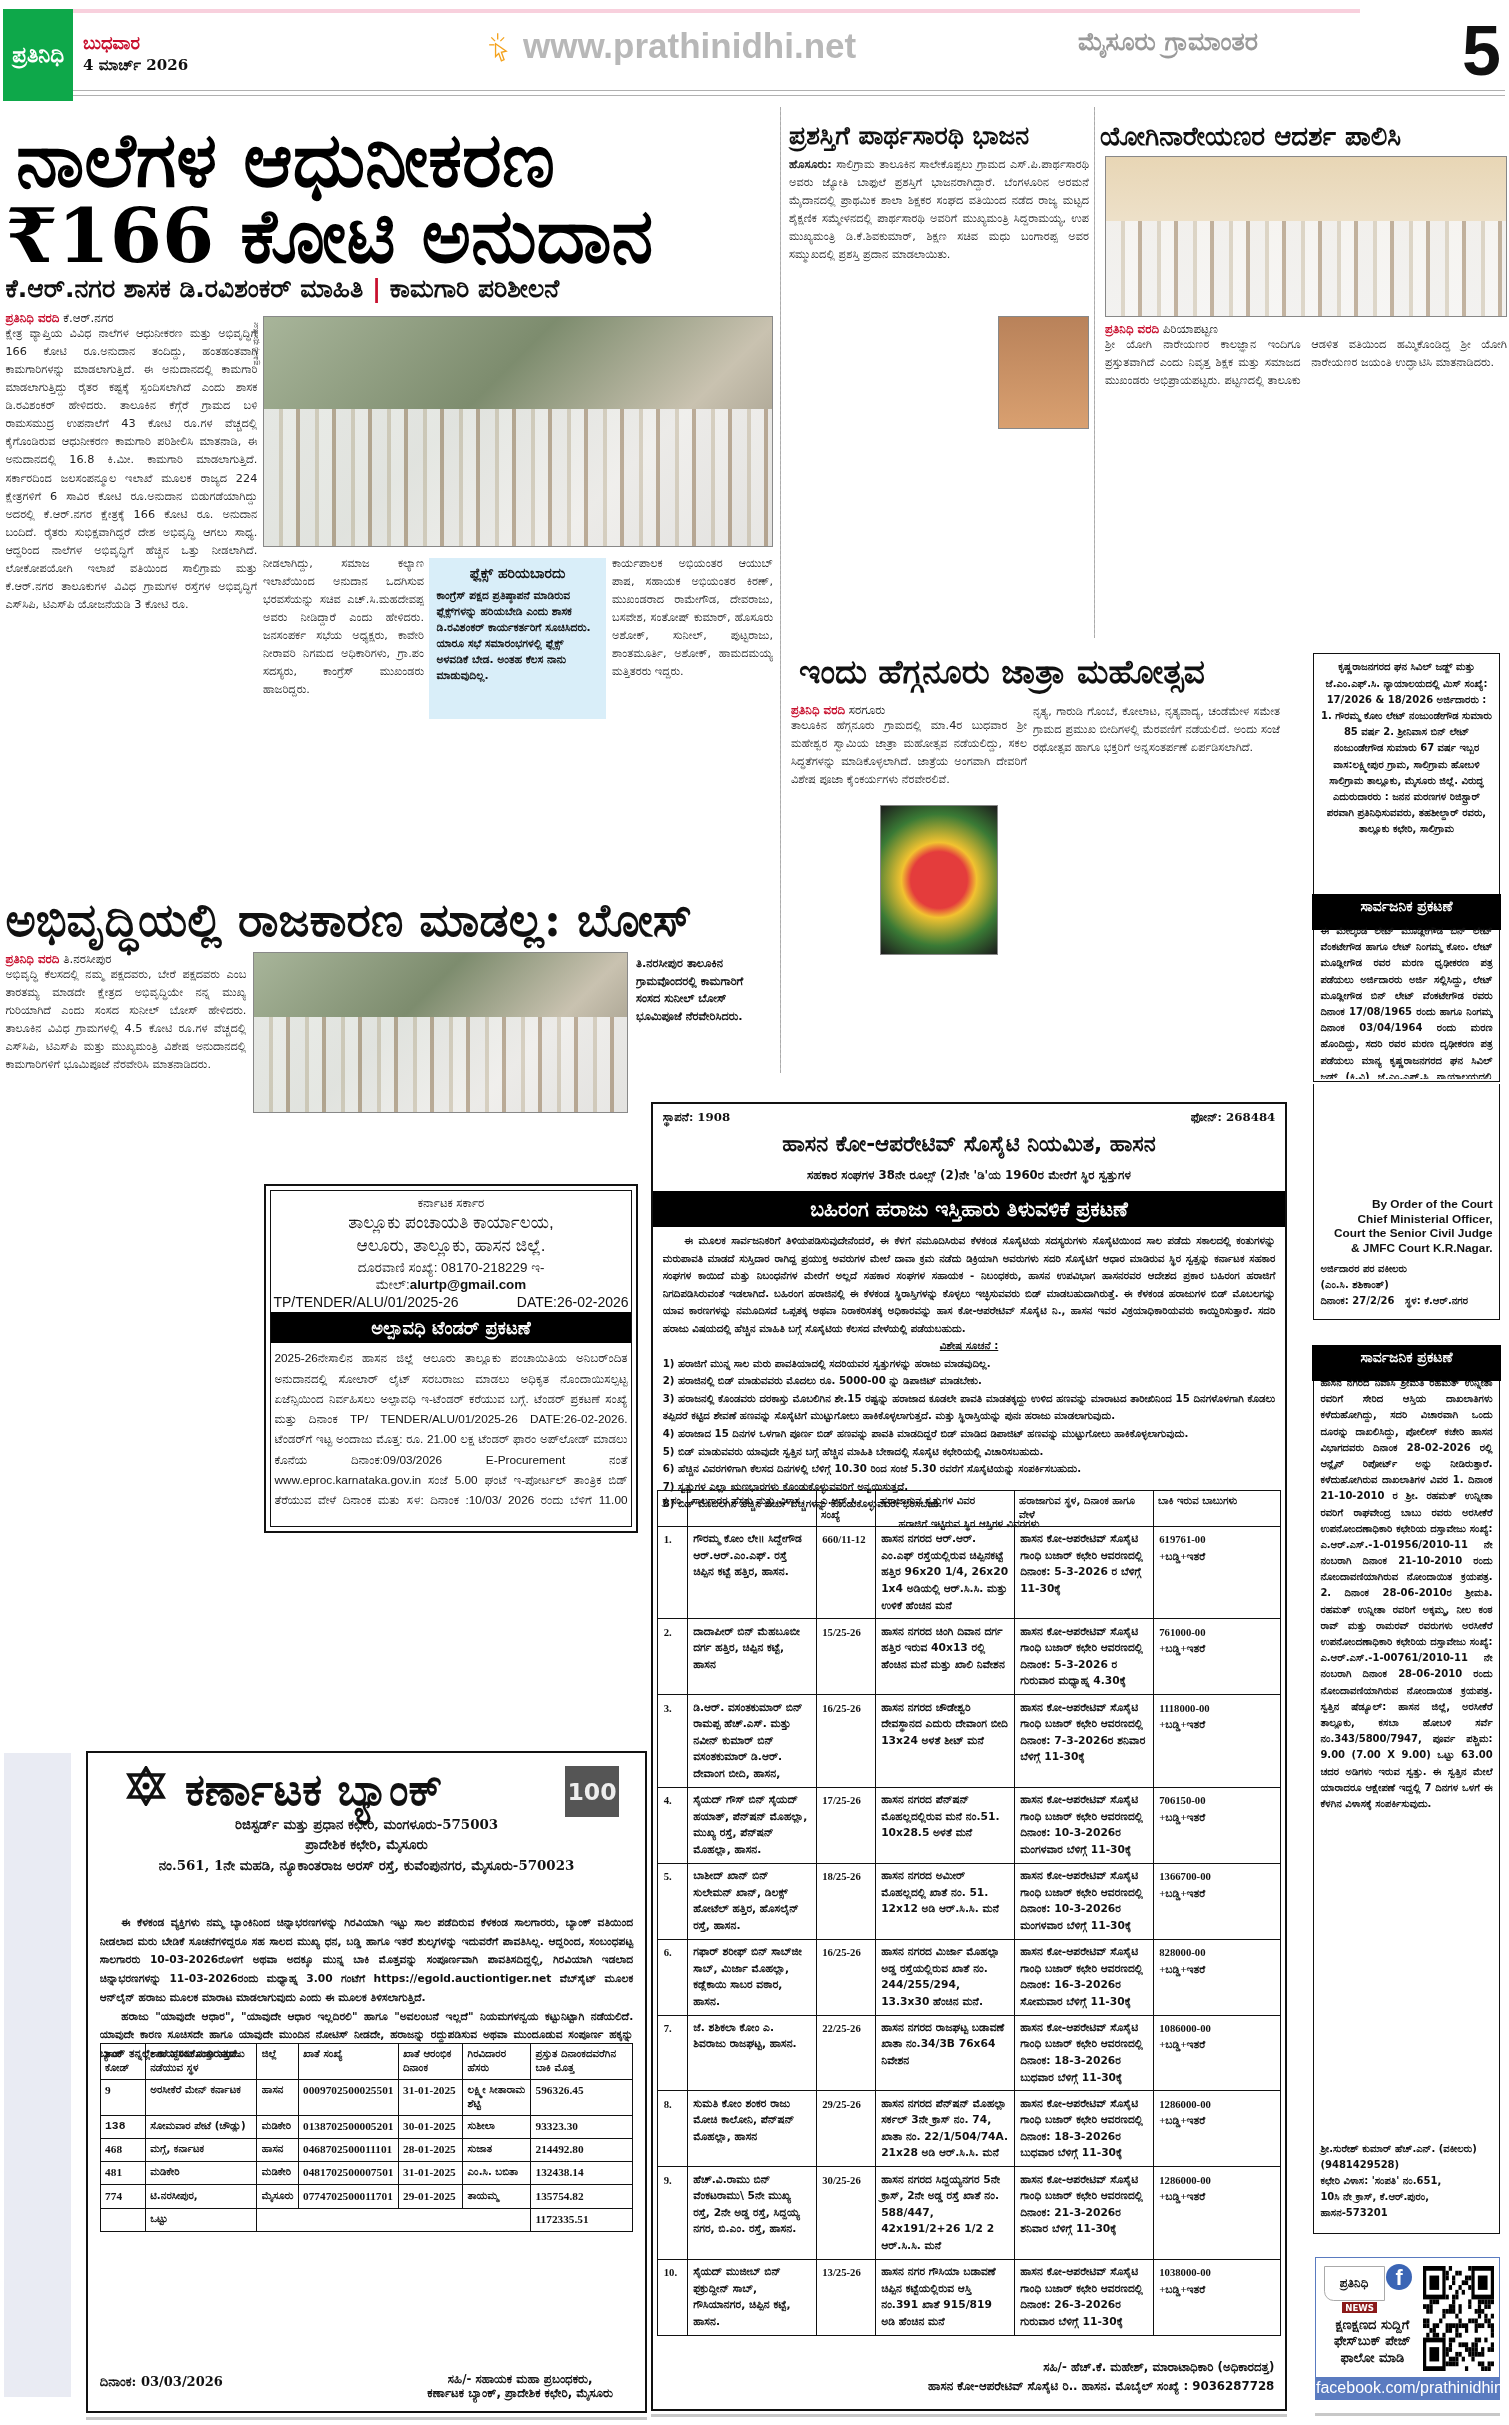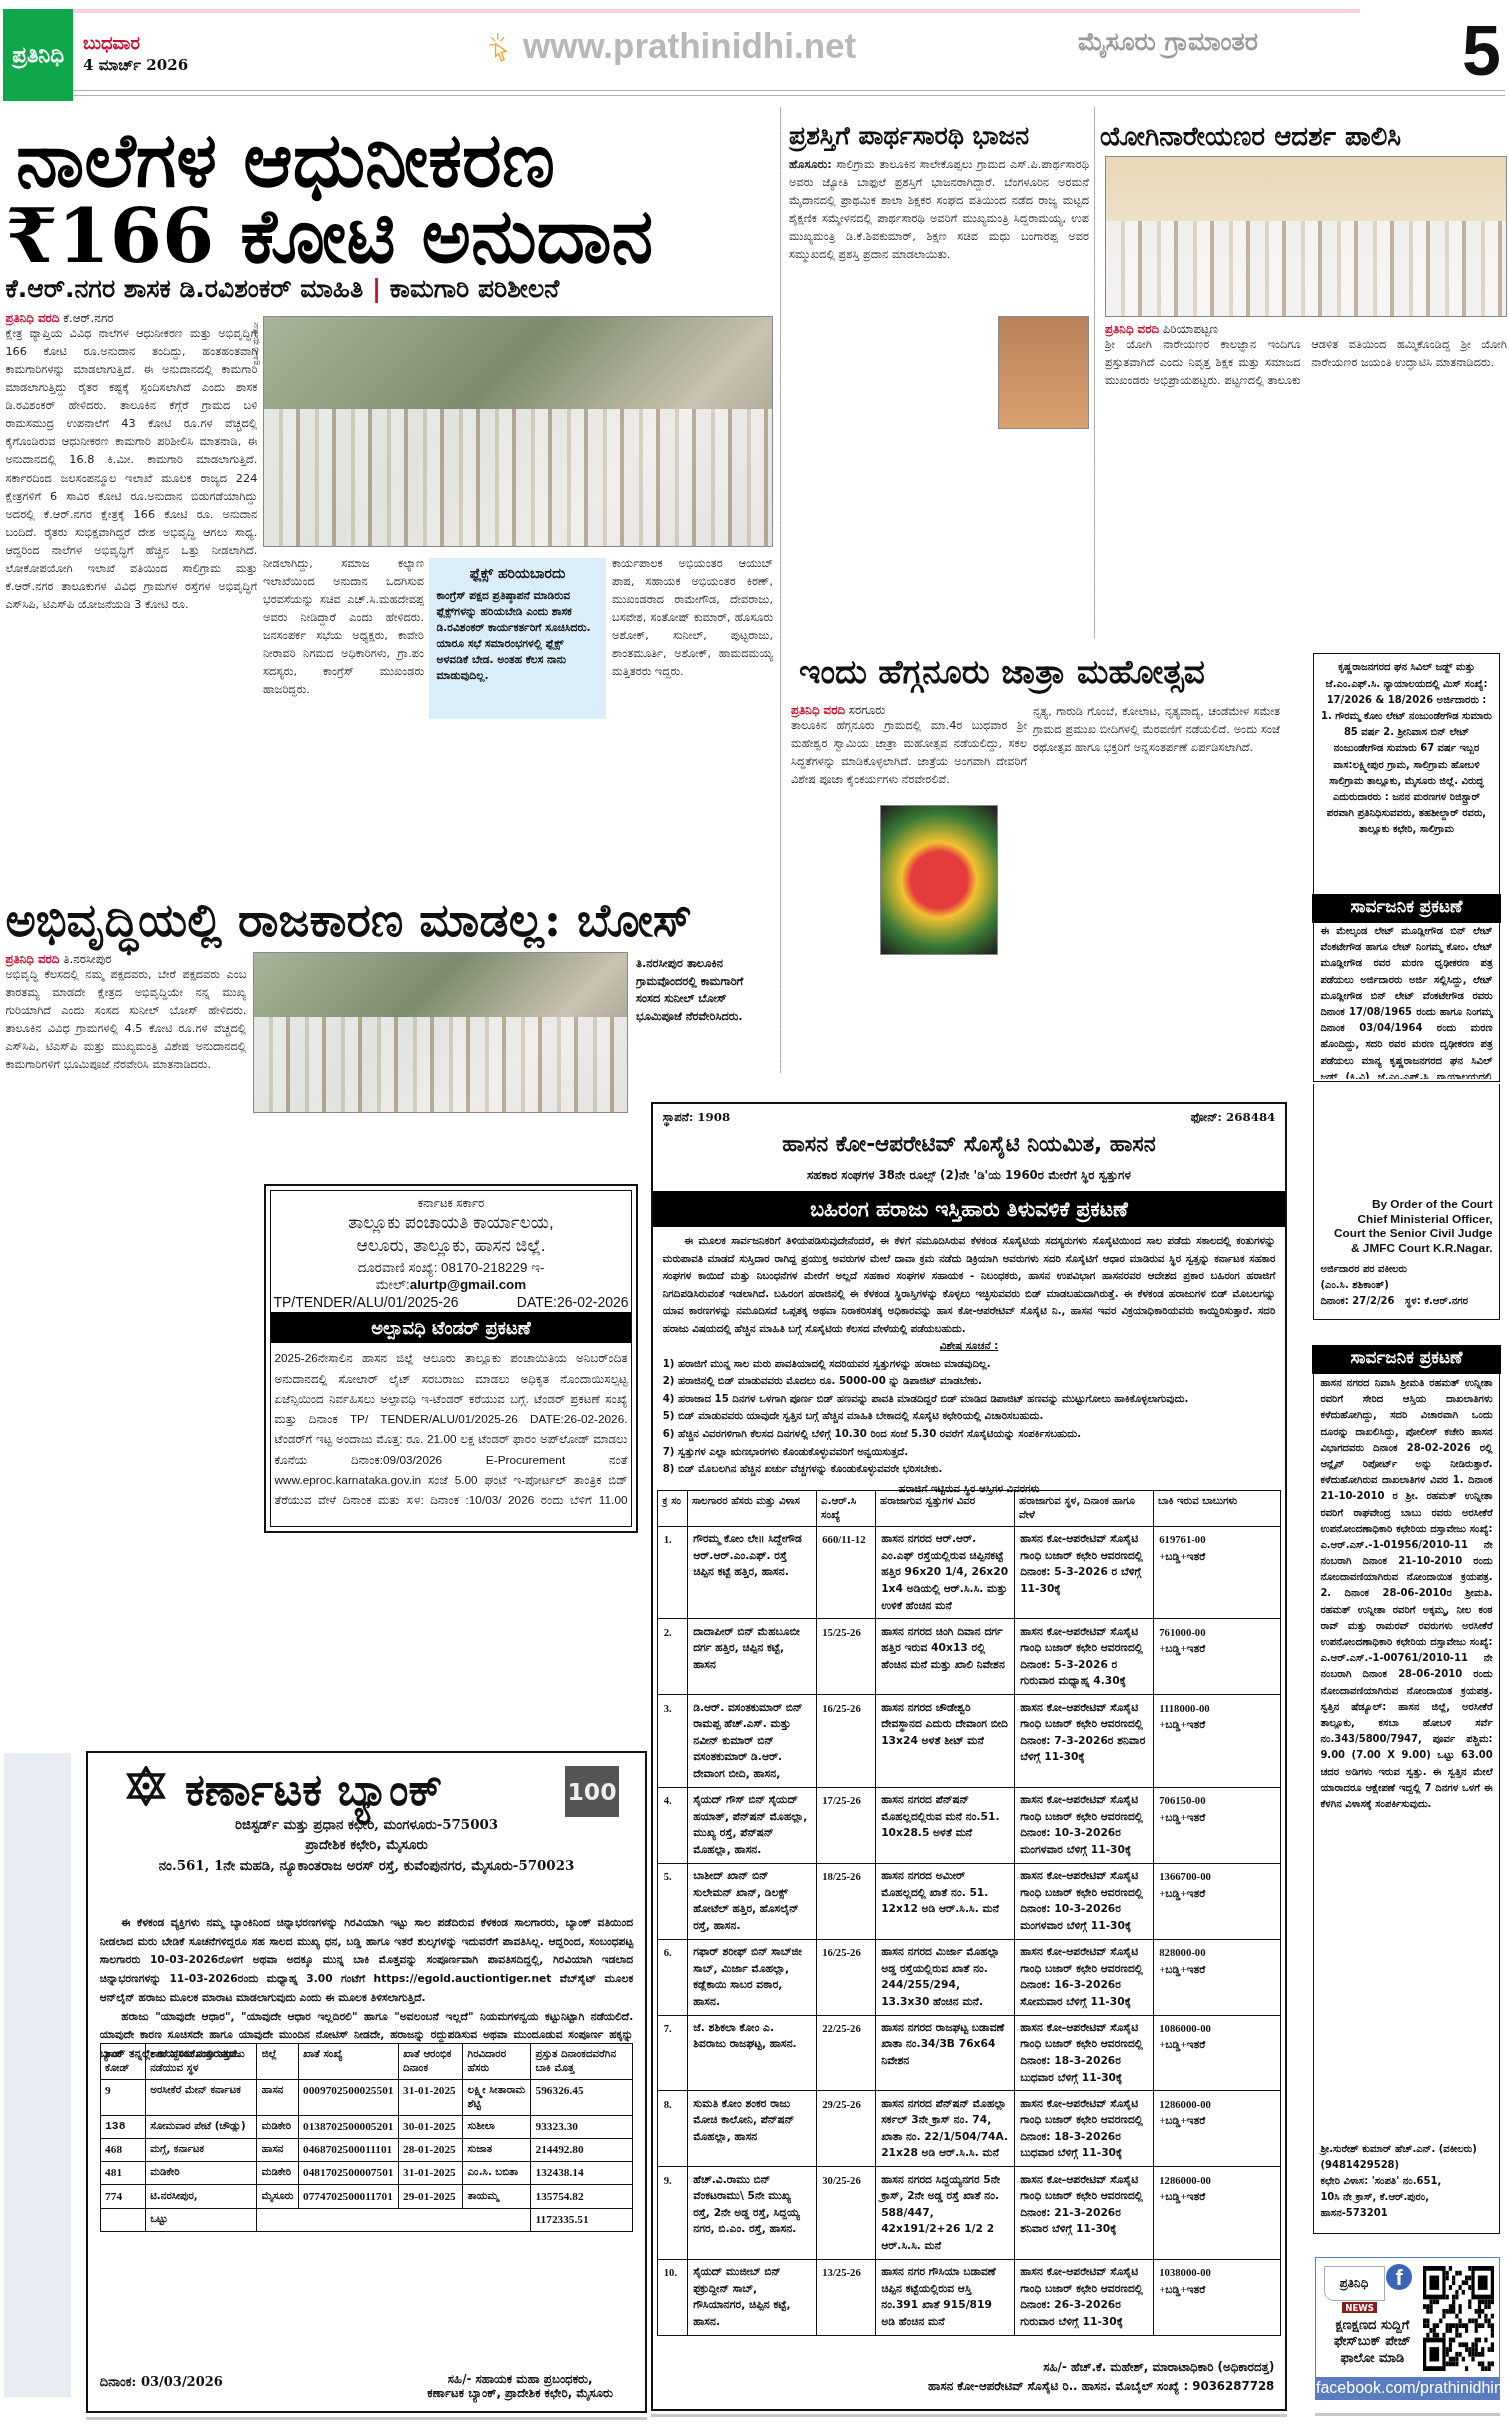--- a/index.html
+++ b/index.html
@@ -72,21 +72,21 @@
   #hc-table { position:absolute; left: 4.3px; right: 4.3px; top: 386px; }
   #hc-table td { font-size: 10.7px; line-height: 1.55; padding: 4.3px 5.4px; }
   #hc-sign { position:absolute; right: 10.7px; bottom: 13.4px; text-align: right; font-size: 11.8px; font-weight: 700; line-height: 1.6; }
 
   #tender { left: 264px; top: 1184px; width: 374px; height: 349px; border-width: 2.7px; }
   #tender-inner { position:absolute; left: 4.3px; right: 4.3px; top: 4.3px; bottom: 4.3px; border: 1.1px solid #111; }
   .t-line { position:absolute; left:0; right:0; text-align:center; font-family: "Liberation Sans", sans-serif; }
   #tender-band { position:absolute; left:0; right:0; top: 121px; height: 31px; font-size: 18px; line-height: 31px; }
   #tender-body { position:absolute; left: 3.2px; right: 3.2px; top: 157px; font-size: 11.8px; line-height: 1.72; text-align: justify; font-family: "Liberation Sans", sans-serif; }
   .rn-body { position:absolute; left: 6.4px; right: 6.4px; font-size: 10px; line-height: 1.62; font-weight: 700; }
-  .rn-band { position:absolute; left: -1.6px; right: -1.6px; height: 29px; font-size: 17px; line-height: 25px; }
+  .rn-band { position:absolute; left: -1.6px; right: -1.6px; height: 36px; font-size: 14px; line-height: 25px; }
   #public-notice-2 { left: 1313px; top: 1346px; width: 187px; height: 888px; border-width: 1.6px; }
   #fb-ad { left: 1315px; top: 2257px; width: 185px; height: 143px; border: 1.1px solid #5a7bc0; background:#fff; }
   #fb-logo { position:absolute; left: 7.5px; top: 7.5px; width: 61px; height: 35px; border:0.5px solid #aaa; border-radius: 0 0 0 9.7px; font-weight: 900; font-size: 18px; text-align:center; line-height: 32px; }
   #fb-news { position:absolute; left: 26px; top: 44px; background: #8b1a1a; color:#fff; font-size: 8.6px; font-weight:700; padding: 0.5px 3.2px; }
   #fb-icon { position:absolute; left: 70px; top: 6.4px; width: 26px; height: 26px; border-radius: 50%; background:#3b65b5; color:#fff; font-weight: 700; font-size: 21.5px; text-align:center; line-height: 29px; font-family: "Liberation Sans", sans-serif; }
   #fb-tagline { position:absolute; left: 5.4px; top: 59px; width: 102px; text-align:center; font-size: 13px; line-height: 1.25; font-weight: 700; }
   #qr { position:absolute; left: 107px; top: 7.5px; width: 71px; height: 105px; }
   #fb-url { position:absolute; left: 0; right: 0; bottom: 0; height: 22.5px; background: #5a7bc0; color:#fff; font-size: 16px; line-height: 22.5px; text-align:center; font-family: "Liberation Sans", sans-serif; }
 
   .grey-side { position:absolute; background: #e9ebf3; }
@@ -491,20 +491,21 @@
   <div id="hc-phone" class="serif">ಫೋನ್: 268484</div>
   <div id="hc-title">ಹಾಸನ ಕೋ-ಆಪರೇಟಿವ್ ಸೊಸೈಟಿ ನಿಯಮಿತ, ಹಾಸನ</div>
   <div id="hc-sub">ಸಹಕಾರ ಸಂಘಗಳ 38ನೇ ರೂಲ್ಸ್ (2)ನೇ 'ಡಿ'ಯ 1960ರ ಮೇರೆಗೆ ಸ್ಥಿರ ಸ್ವತ್ತುಗಳ</div>
   <div class="black-band" id="hc-band">ಬಹಿರಂಗ ಹರಾಜು ಇಸ್ತಿಹಾರು ತಿಳುವಳಿಕೆ ಪ್ರಕಟಣೆ</div>
   <div id="hc-body">
     <p style="text-indent:21.5px;">ಈ ಮೂಲಕ ಸಾರ್ವಜನಿಕರಿಗೆ ತಿಳಿಯಪಡಿಸುವುದೇನೆಂದರೆ, ಈ ಕೆಳಗೆ ನಮೂದಿಸಿರುವ ಕೆಳಕಂಡ ಸೊಸೈಟಿಯ ಸದಸ್ಯರುಗಳು ಸೊಸೈಟಿಯಿಂದ ಸಾಲ ಪಡೆದು ಸಕಾಲದಲ್ಲಿ ಕಂತುಗಳನ್ನು ಮರುಪಾವತಿ ಮಾಡದೆ ಸುಸ್ತಿದಾರ ರಾಗಿದ್ದ ಪ್ರಯುಕ್ತ ಅವರುಗಳ ಮೇಲೆ ದಾವಾ ಕ್ರಮ ನಡೆದು ಡಿಕ್ರಿಯಾಗಿ ಅವರುಗಳು ಸದರಿ ಸೊಸೈಟಿಗೆ ಆಧಾರ ಮಾಡಿರುವ ಸ್ಥಿರ ಸ್ವತ್ತನ್ನು ಕರ್ನಾಟಕ ಸಹಕಾರ ಸಂಘಗಳ ಕಾಯಿದೆ ಮತ್ತು ನಿಬಂಧನೆಗಳ ಮೇರೆಗೆ ಅಲ್ಲದೆ ಸಹಕಾರ ಸಂಘಗಳ ಸಹಾಯಕ - ನಿಬಂಧಕರು, ಹಾಸನ ಉಪವಿಭಾಗ ಹಾಸನರವರ ಆದೇಶದ ಪ್ರಕಾರ ಬಹಿರಂಗ ಹರಾಜಿಗೆ ನಿಗದಿಪಡಿಸಿರುವಂತೆ ಇಡಲಾಗಿದೆ. ಬಹಿರಂಗ ಹರಾಜಿನಲ್ಲಿ ಈ ಕೆಳಕಂಡ ಸ್ಥಿರಾಸ್ತಿಗಳನ್ನು ಕೊಳ್ಳಲು ಇಚ್ಛಿಸುವವರು ಬಿಡ್ ಮಾಡಬಹುದಾಗಿರುತ್ತೆ. ಈ ಕೆಳಕಂಡ ಹರಾಜುಗಳ ಬಿಡ್ ಮೊಬಲಗನ್ನು ಯಾವ ಕಾರಣಗಳನ್ನು ನಮೂದಿಸದೆ ಒಪ್ಪತಕ್ಕ ಅಥವಾ ನಿರಾಕರಿಸತಕ್ಕ ಅಧಿಕಾರವನ್ನು ಹಾಸ ಕೋ-ಆಪರೇಟಿವ್ ಸೊಸೈಟಿ ನಿ., ಹಾಸನ ಇವರ ವಿಕ್ರಯಾಧಿಕಾರಿಯವರು ಕಾಯ್ದಿರಿಸುತ್ತಾರೆ. ಸದರಿ ಹರಾಜು ವಿಷಯದಲ್ಲಿ ಹೆಚ್ಚಿನ ಮಾಹಿತಿ ಬಗ್ಗೆ ಸೊಸೈಟಿಯ ಕೆಲಸದ ವೇಳೆಯಲ್ಲಿ ಪಡೆಯಬಹುದು.</p>
     <p id="hc-special-title">ವಿಶೇಷ ಸೂಚನೆ :</p>
     <div id="hc-special-list">
         <p>1) ಹರಾಜಿಗೆ ಮುನ್ನ ಸಾಲ ಮರು ಪಾವತಿಯಾದಲ್ಲಿ ಸದರಿಯವರ ಸ್ವತ್ತುಗಳನ್ನು ಹರಾಜು ಮಾಡವುದಿಲ್ಲ.</p>
         <p>2) ಹರಾಜಿನಲ್ಲಿ ಬಿಡ್ ಮಾಡುವವರು ಮೊದಲು ರೂ. 5000-00 ನ್ನು ಡಿಪಾಜಿಟ್ ಮಾಡಬೇಕು.</p>
+        <p>3) ಹರಾಜನಲ್ಲಿ ಕೊಂಡವರು ದರಕಾಸ್ತು ಮೊಬಲಿಗಿನ ಶೇ.15 ರಷ್ಟನ್ನು ಹರಾಜಾದ ಕೂಡಲೇ ಪಾವತಿ ಮಾಡತಕ್ಕದ್ದು ಉಳಿದ ಹಣವನ್ನು ಮಾರಾಟದ ತಾರೀಖಿನಿಂದ 15 ದಿನಗಳೊಳಗಾಗಿ ಕೊಡಲು ತಪ್ಪಿದರೆ ಕಟ್ಟಿದ ಶೇವಣೆ ಹಣವನ್ನು ಸೊಸೈಟಿಗೆ ಮುಟ್ಟುಗೋಲು ಹಾಕಿಕೊಳ್ಳಲಾಗುತ್ತದೆ. ಮತ್ತು ಸ್ಥಿರಾಸ್ತಿಯನ್ನು ಪುನಃ ಹರಾಜು ಮಾಡಲಾಗುವುದು.</p>
         <p>4) ಹರಾಜಾದ 15 ದಿನಗಳ ಒಳಗಾಗಿ ಪೂರ್ಣ ಬಿಡ್ ಹಣವನ್ನು ಪಾವತಿ ಮಾಡದಿದ್ದರೆ ಬಿಡ್ ಮಾಡಿದ ಡಿಪಾಜಿಟ್ ಹಣವನ್ನು ಮುಟ್ಟುಗೋಲು ಹಾಕಿಕೊಳ್ಳಲಾಗುವುದು.</p>
         <p>5) ಬಿಡ್ ಮಾಡುವವರು ಯಾವುದೇ ಸ್ವತ್ತಿನ ಬಗ್ಗೆ ಹೆಚ್ಚಿನ ಮಾಹಿತಿ ಬೇಕಾದಲ್ಲಿ ಸೊಸೈಟಿ ಕಛೇರಿಯಲ್ಲಿ ವಿಚಾರಿಸಬಹುದು.</p>
         <p>6) ಹೆಚ್ಚಿನ ವಿವರಗಳಿಗಾಗಿ ಕೆಲಸದ ದಿನಗಳಲ್ಲಿ ಬೆಳಿಗ್ಗೆ 10.30 ರಿಂದ ಸಂಜೆ 5.30 ರವರೆಗೆ ಸೊಸೈಟಿಯನ್ನು ಸಂಪರ್ಕಿಸಬಹುದು.</p>
         <p>7) ಸ್ವತ್ತುಗಳ ಎಲ್ಲಾ ಋಣಭಾರಗಳು ಕೊಂಡುಕೊಳ್ಳುವವರಿಗೆ ಅನ್ವಯಿಸುತ್ತದೆ.</p>
         <p>8) ಬಿಡ್ ಮೊಬಲಗಿನ ಹೆಚ್ಚಿನ ಖರ್ಚು ವೆಚ್ಚಗಳನ್ನು ಕೊಂಡುಕೊಳ್ಳುವವರೇ ಭರಿಸಬೇಕು.</p>
       </div>
     <p style="text-align:center;margin-top:2.1px;">ಹರಾಜಿಗೆ ಇಟ್ಟಿರುವ ಸ್ಥಿರ ಆಸ್ತಿಗಳ ವಿವರಗಳು</p>
   </div>
   <div id="hc-table">
     <table>

